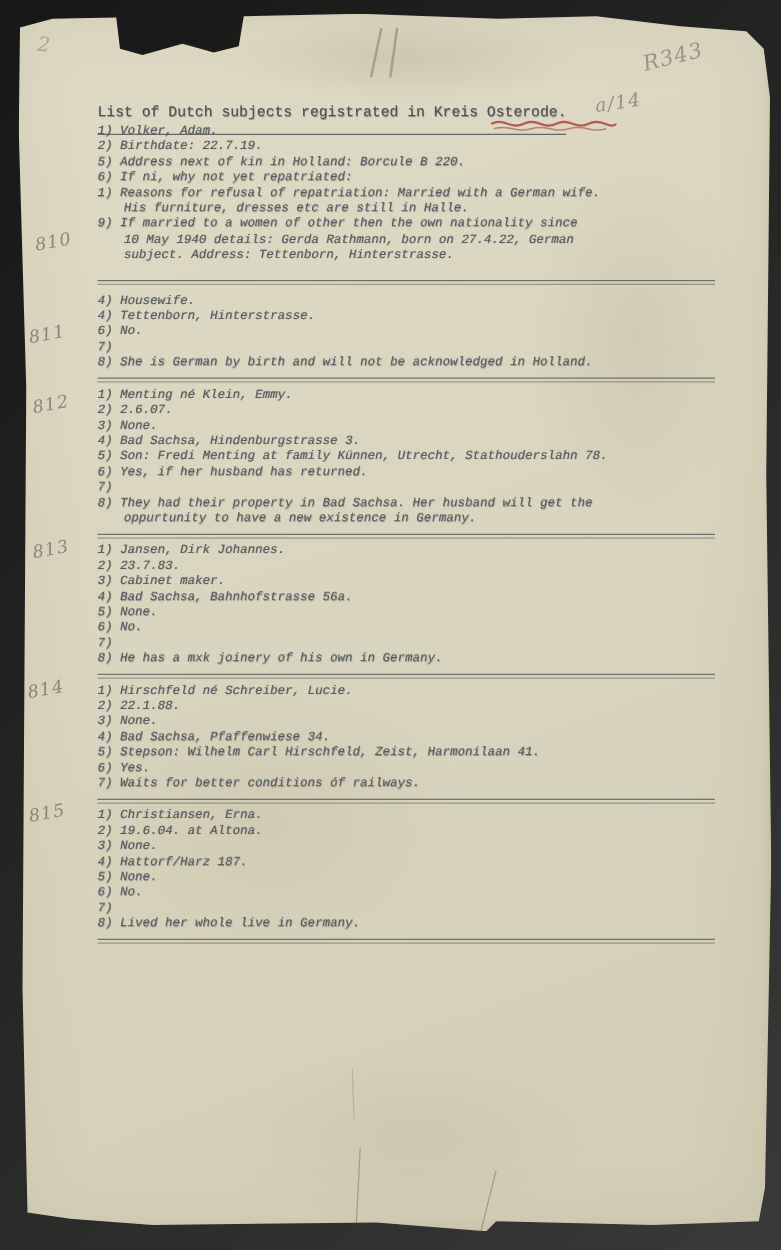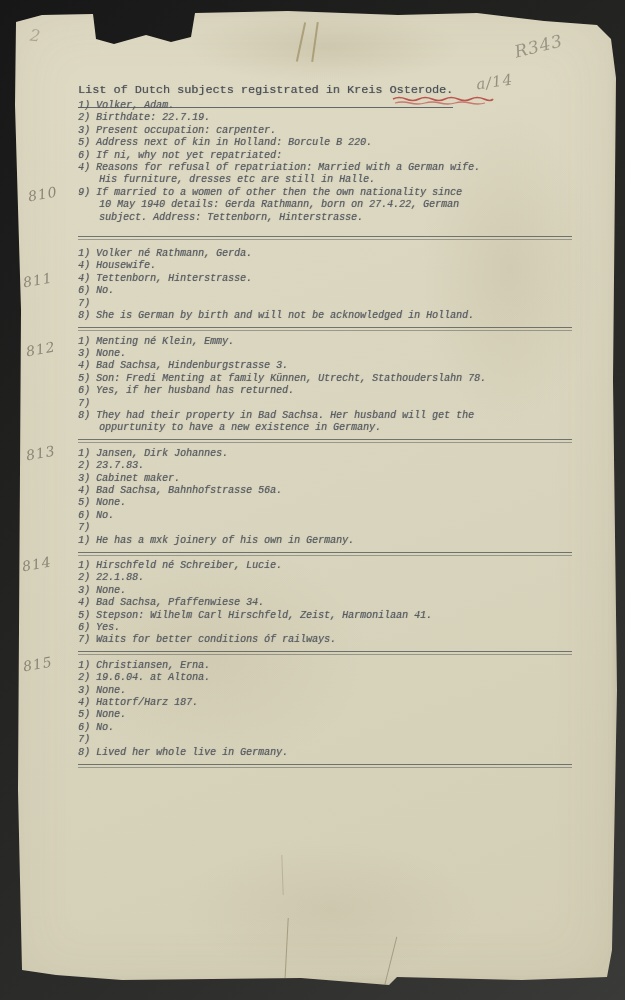--- a/index.html
+++ b/index.html
@@ -108,49 +108,48 @@
         <path d="M3 8 q7 -2 15 0 t15 0 t15 0 t15 0 t15 0 t15 0" fill="none" stroke="#b5403a" stroke-width="1.3" opacity="0.6"></path>
       </svg>
     </div>
 
     <div class="entries">
   <div class="entry">
     <span class="margin-mark">810</span>
     <div class="lines">
             <div class="line">1) Volker, Adam.</div>
             <div class="line">2) Birthdate: 22.7.19.</div>
-            <div class="line">3) Present occupation: carpenter.</div>
             <div class="line">5) Address next of kin in Holland: Borcule B 220.</div>
             <div class="line">6) If ni, why not yet repatriated:</div>
-            <div class="line">4) Reasons for refusal of repatriation: Married with a German wife.
+            <div class="line">1) Reasons for refusal of repatriation: Married with a German wife.
 His furniture, dresses etc are still in Halle.</div>
             <div class="line">9) If married to a women of other then the own nationality since
 10 May 1940 details: Gerda Rathmann, born on 27.4.22, German
 subject. Address: Tettenborn, Hinterstrasse.</div>
           </div>
     <div class="rule"></div>
   </div>
 
   <div class="entry">
     <span class="margin-mark">811</span>
     <div class="lines">
-            <div class="line">1) Volker né Rathmann, Gerda.</div>
             <div class="line">4) Housewife.</div>
             <div class="line">4) Tettenborn, Hinterstrasse.</div>
             <div class="line">6) No.</div>
             <div class="line">7)</div>
             <div class="line">8) She is German by birth and will not be acknowledged in Holland.</div>
           </div>
     <div class="rule"></div>
   </div>
 
   <div class="entry">
     <span class="margin-mark">812</span>
     <div class="lines">
             <div class="line">1) Menting né Klein, Emmy.</div>
+            <div class="line">2) 2.6.07.</div>
             <div class="line">3) None.</div>
             <div class="line">4) Bad Sachsa, Hindenburgstrasse 3.</div>
             <div class="line">5) Son: Fredi Menting at family Künnen, Utrecht, Stathouderslahn 78.</div>
             <div class="line">6) Yes, if her husband has returned.</div>
             <div class="line">7)</div>
             <div class="line">8) They had their property in Bad Sachsa. Her husband will get the
 oppurtunity to have a new existence in Germany.</div>
           </div>
     <div class="rule"></div>
   </div>
@@ -158,21 +157,21 @@
   <div class="entry">
     <span class="margin-mark">813</span>
     <div class="lines">
             <div class="line">1) Jansen, Dirk Johannes.</div>
             <div class="line">2) 23.7.83.</div>
             <div class="line">3) Cabinet maker.</div>
             <div class="line">4) Bad Sachsa, Bahnhofstrasse 56a.</div>
             <div class="line">5) None.</div>
             <div class="line">6) No.</div>
             <div class="line">7)</div>
-            <div class="line">1) He has a mxk joinery of his own in Germany.</div>
+            <div class="line">8) He has a mxk joinery of his own in Germany.</div>
           </div>
     <div class="rule"></div>
   </div>
 
   <div class="entry">
     <span class="margin-mark">814</span>
     <div class="lines">
             <div class="line">1) Hirschfeld né Schreiber, Lucie.</div>
             <div class="line">2) 22.1.88.</div>
             <div class="line">3) None.</div>

